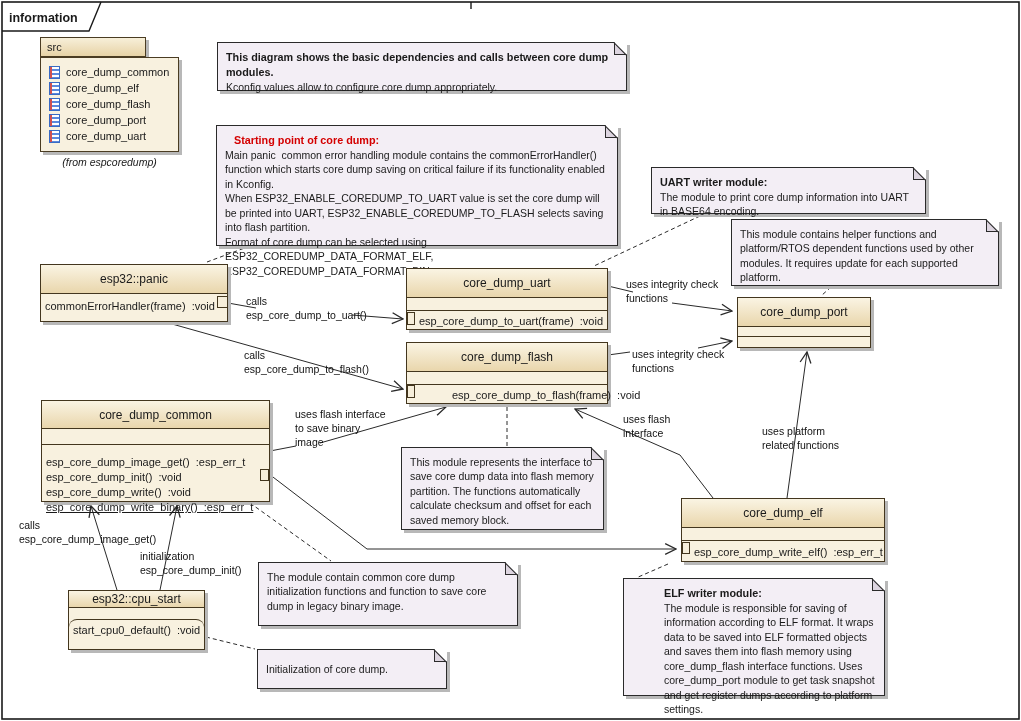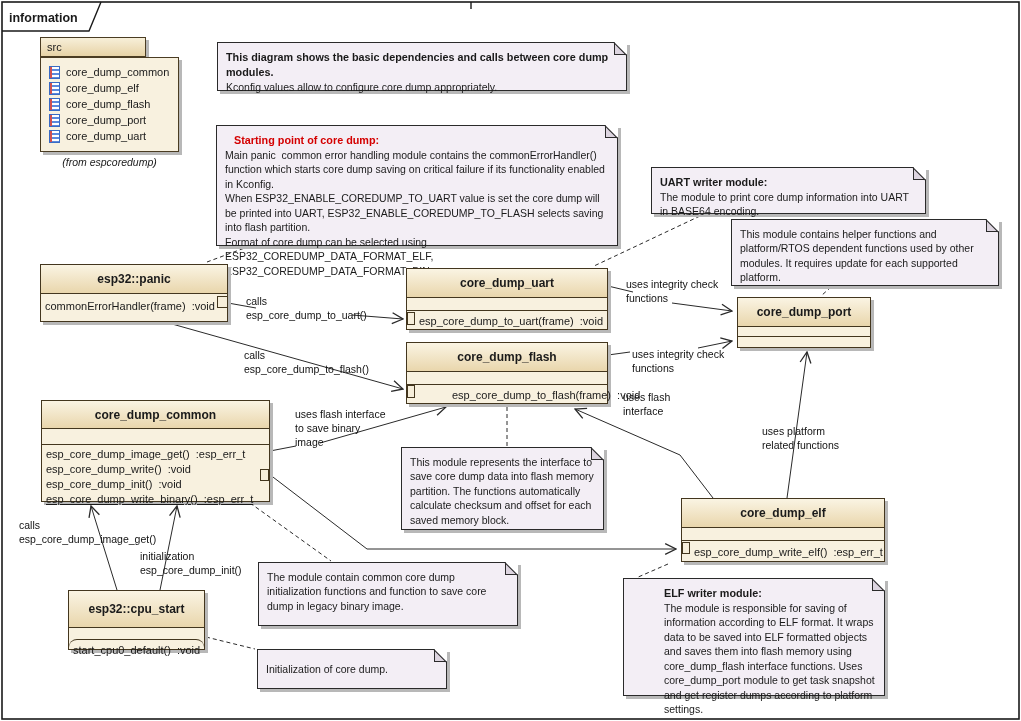--- a/index.html
+++ b/index.html
@@ -33,21 +33,21 @@
             clip-path:polygon(0 0,100% 0,100% 100%);}
   .fold .f2{position:absolute;left:0;top:0;width:13px;height:13px;background:#ddd5e0;
             clip-path:polygon(0 0,100% 100%,0 100%);border-left:1px solid #2a2a2a;
             border-bottom:1px solid #2a2a2a;box-sizing:border-box;}
   .fold .fl{position:absolute;left:0;top:0;width:18.4px;height:1px;background:#2a2a2a;
             transform:rotate(45deg);transform-origin:0 0;}
 
   
   .cls{position:absolute;background:#f8f1df;border:1px solid #43361e;box-sizing:border-box;
        z-index:2;box-shadow:3px 3px 0 #b8b8b8;}
-  .cls-title{font-size:12px;font-weight:bold;text-align:center;
+  .cls-title{font-size:12px;font-weight:normal;text-align:center;
              background:linear-gradient(180deg,#faf4e3,#e9d6ac);display:flex;
              align-items:center;justify-content:center;}
   .cmp{border-top:1px solid #43361e;box-sizing:border-box;}
   .m{font-size:11px;line-height:14px;padding:1px 3px 0 4px;white-space:pre;}
   .m.u{text-decoration:underline;}
 
   
   .lbl{position:absolute;font-size:10.5px;line-height:14px;white-space:pre;z-index:2;color:#111;}
 
   
@@ -227,38 +227,38 @@
 
   <div class="cls" style="left:737px;top:297px;width:134px;height:51px;">
     <div class="cls-title" style="height:28px;">core_dump_port</div>
     <div class="cmp" style="height:10px;"></div>
     <div class="cmp" style="height:12px;"></div>
   </div>
 
   <div class="cls" style="left:41px;top:400px;width:229px;height:102px;">
     <div class="cls-title" style="height:27px;">core_dump_common</div>
     <div class="cmp" style="height:16px;"></div>
-    <div class="cmp" style="height:58px;padding-top:1px;">
+    <div class="cmp" style="height:58px;padding-top:9px;">
       <div class="m">esp_core_dump_image_get()  :esp_err_t</div>
+      <div class="m">esp_core_dump_init()  :void</div>
       <div class="m">esp_core_dump_write()  :void</div>
-      <div class="m">esp_core_dump_init()  :void</div>
       <div class="m u">esp_core_dump_write_binary()  :esp_err_t</div>
     </div>
   </div>
 
   <div class="cls" style="left:681px;top:498px;width:204px;height:64px;">
     <div class="cls-title" style="height:28px;">core_dump_elf</div>
     <div class="cmp" style="height:13px;"></div>
     <div class="cmp" style="height:22px;">
       <div class="m" style="padding-left:12px;padding-top:4px;">esp_core_dump_write_elf()  :esp_err_t</div>
     </div>
   </div>
 
   <div class="cls" style="left:68px;top:590px;width:137px;height:60px;">
-    <div class="cls-title" style="height:36px;">esp32::cpu_start</div>
+    <div class="cls-title" style="height:16px;">esp32::cpu_start</div>
     <div class="cmp" style="height:12px;"></div>
     <div class="cmp" style="height:19px;border-radius:8px;">
       <div class="m" style="padding-top:3px;">start_cpu0_default()  :void</div>
     </div>
   </div>
 
   <div class="port" style="left:217px;top:296px;width:11px;height:12px;"></div>
   <div class="port" style="left:407px;top:312px;width:8px;height:13px;"></div>
   <div class="port" style="left:407px;top:385px;width:8px;height:13px;"></div>
   <div class="port" style="left:260px;top:469px;width:9px;height:12px;"></div>
@@ -268,21 +268,21 @@
 esp_core_dump_to_uart()</div>
   <div class="lbl" style="left:244px;top:348px;">calls
 esp_core_dump_to_flash()</div>
   <div class="lbl" style="left:626px;top:277px;">uses integrity check
 functions</div>
   <div class="lbl" style="left:632px;top:347px;">uses integrity check
 functions</div>
   <div class="lbl" style="left:295px;top:407px;">uses flash interface
 to save binary
 image</div>
-  <div class="lbl" style="left:623px;top:390px;">uses flash
+  <div class="lbl" style="left:623px;top:412px;">uses flash
 interface</div>
   <div class="lbl" style="left:762px;top:424px;">uses platform
 related functions</div>
   <div class="lbl" style="left:19px;top:518px;">calls
 esp_core_dump_image_get()</div>
   <div class="lbl" style="left:140px;top:549px;">initialization
 esp_core_dump_init()</div>
 
 </div>
 

